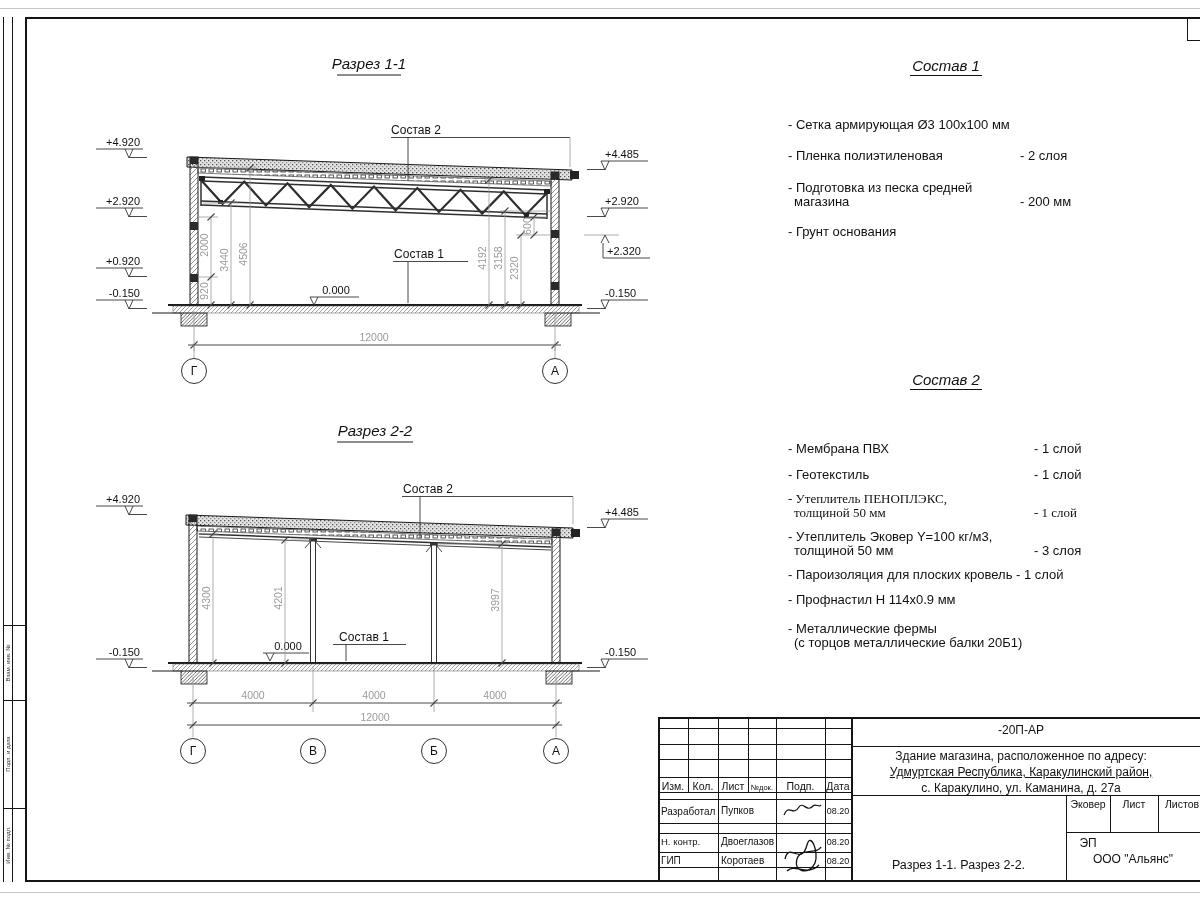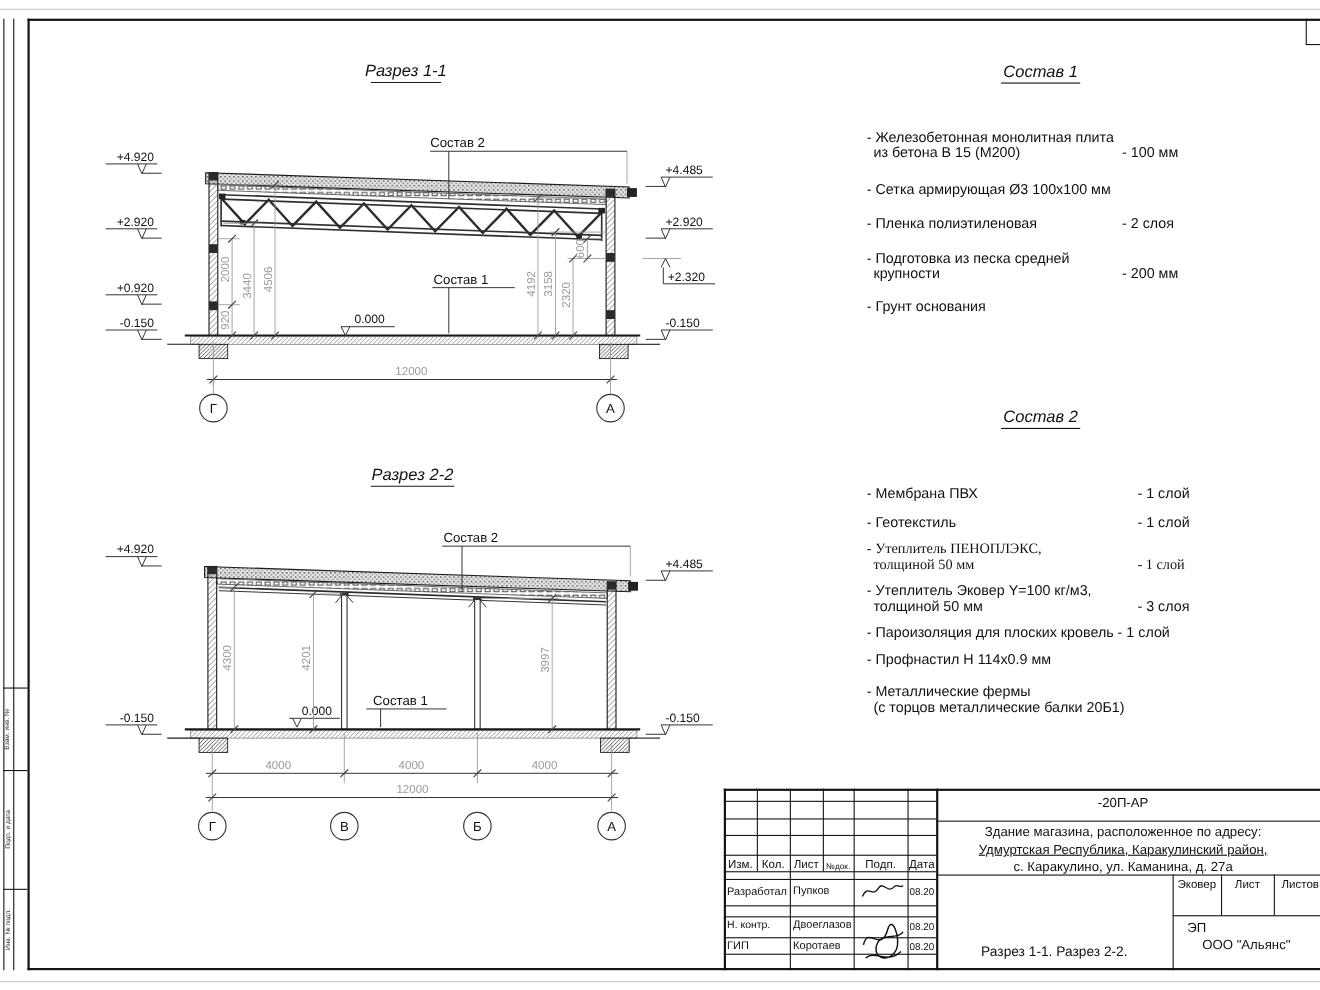--- a/index.html
+++ b/index.html
@@ -391,43 +391,36 @@
       <text class="tx" x="313" y="755" text-anchor="middle">В</text>
       <text class="tx" x="434" y="755" text-anchor="middle">Б</text>
       <text class="tx" x="556" y="755" text-anchor="middle">А</text>
     </g>
   </svg>
 
   <div class="comp-title" style="left:846px;top:57px;">
     <span>Состав 1</span>
   </div>
   <div class="comp c1" style="left:788px;top:118px;">
-    <div class="ci" style="margin-bottom:19px;">
-      <div>
-          <div>- Железобетонная  монолитная плита</div>
-          <div style="padding-left:6px;">из бетона В 15 (М200)</div>
-        </div>
-      <div class="val">- 100 мм</div>
-    </div>
     <div class="ci" style="margin-bottom:17px;">
       <div>
           <div>- Сетка армирующая Ø3 100х100 мм</div>
         </div>
       <div class="val"></div>
     </div>
     <div class="ci" style="margin-bottom:18px;">
       <div>
           <div>- Пленка полиэтиленовая</div>
         </div>
       <div class="val">-  2 слоя</div>
     </div>
     <div class="ci" style="margin-bottom:16px;">
       <div>
           <div>- Подготовка из песка средней</div>
-          <div style="padding-left:6px;">крупности</div>
+          <div style="padding-left:6px;">магазина</div>
         </div>
       <div class="val">- 200 мм</div>
     </div>
     <div class="ci">
       <div>
           <div>- Грунт основания</div>
         </div>
       <div class="val"></div>
     </div>
   </div>

